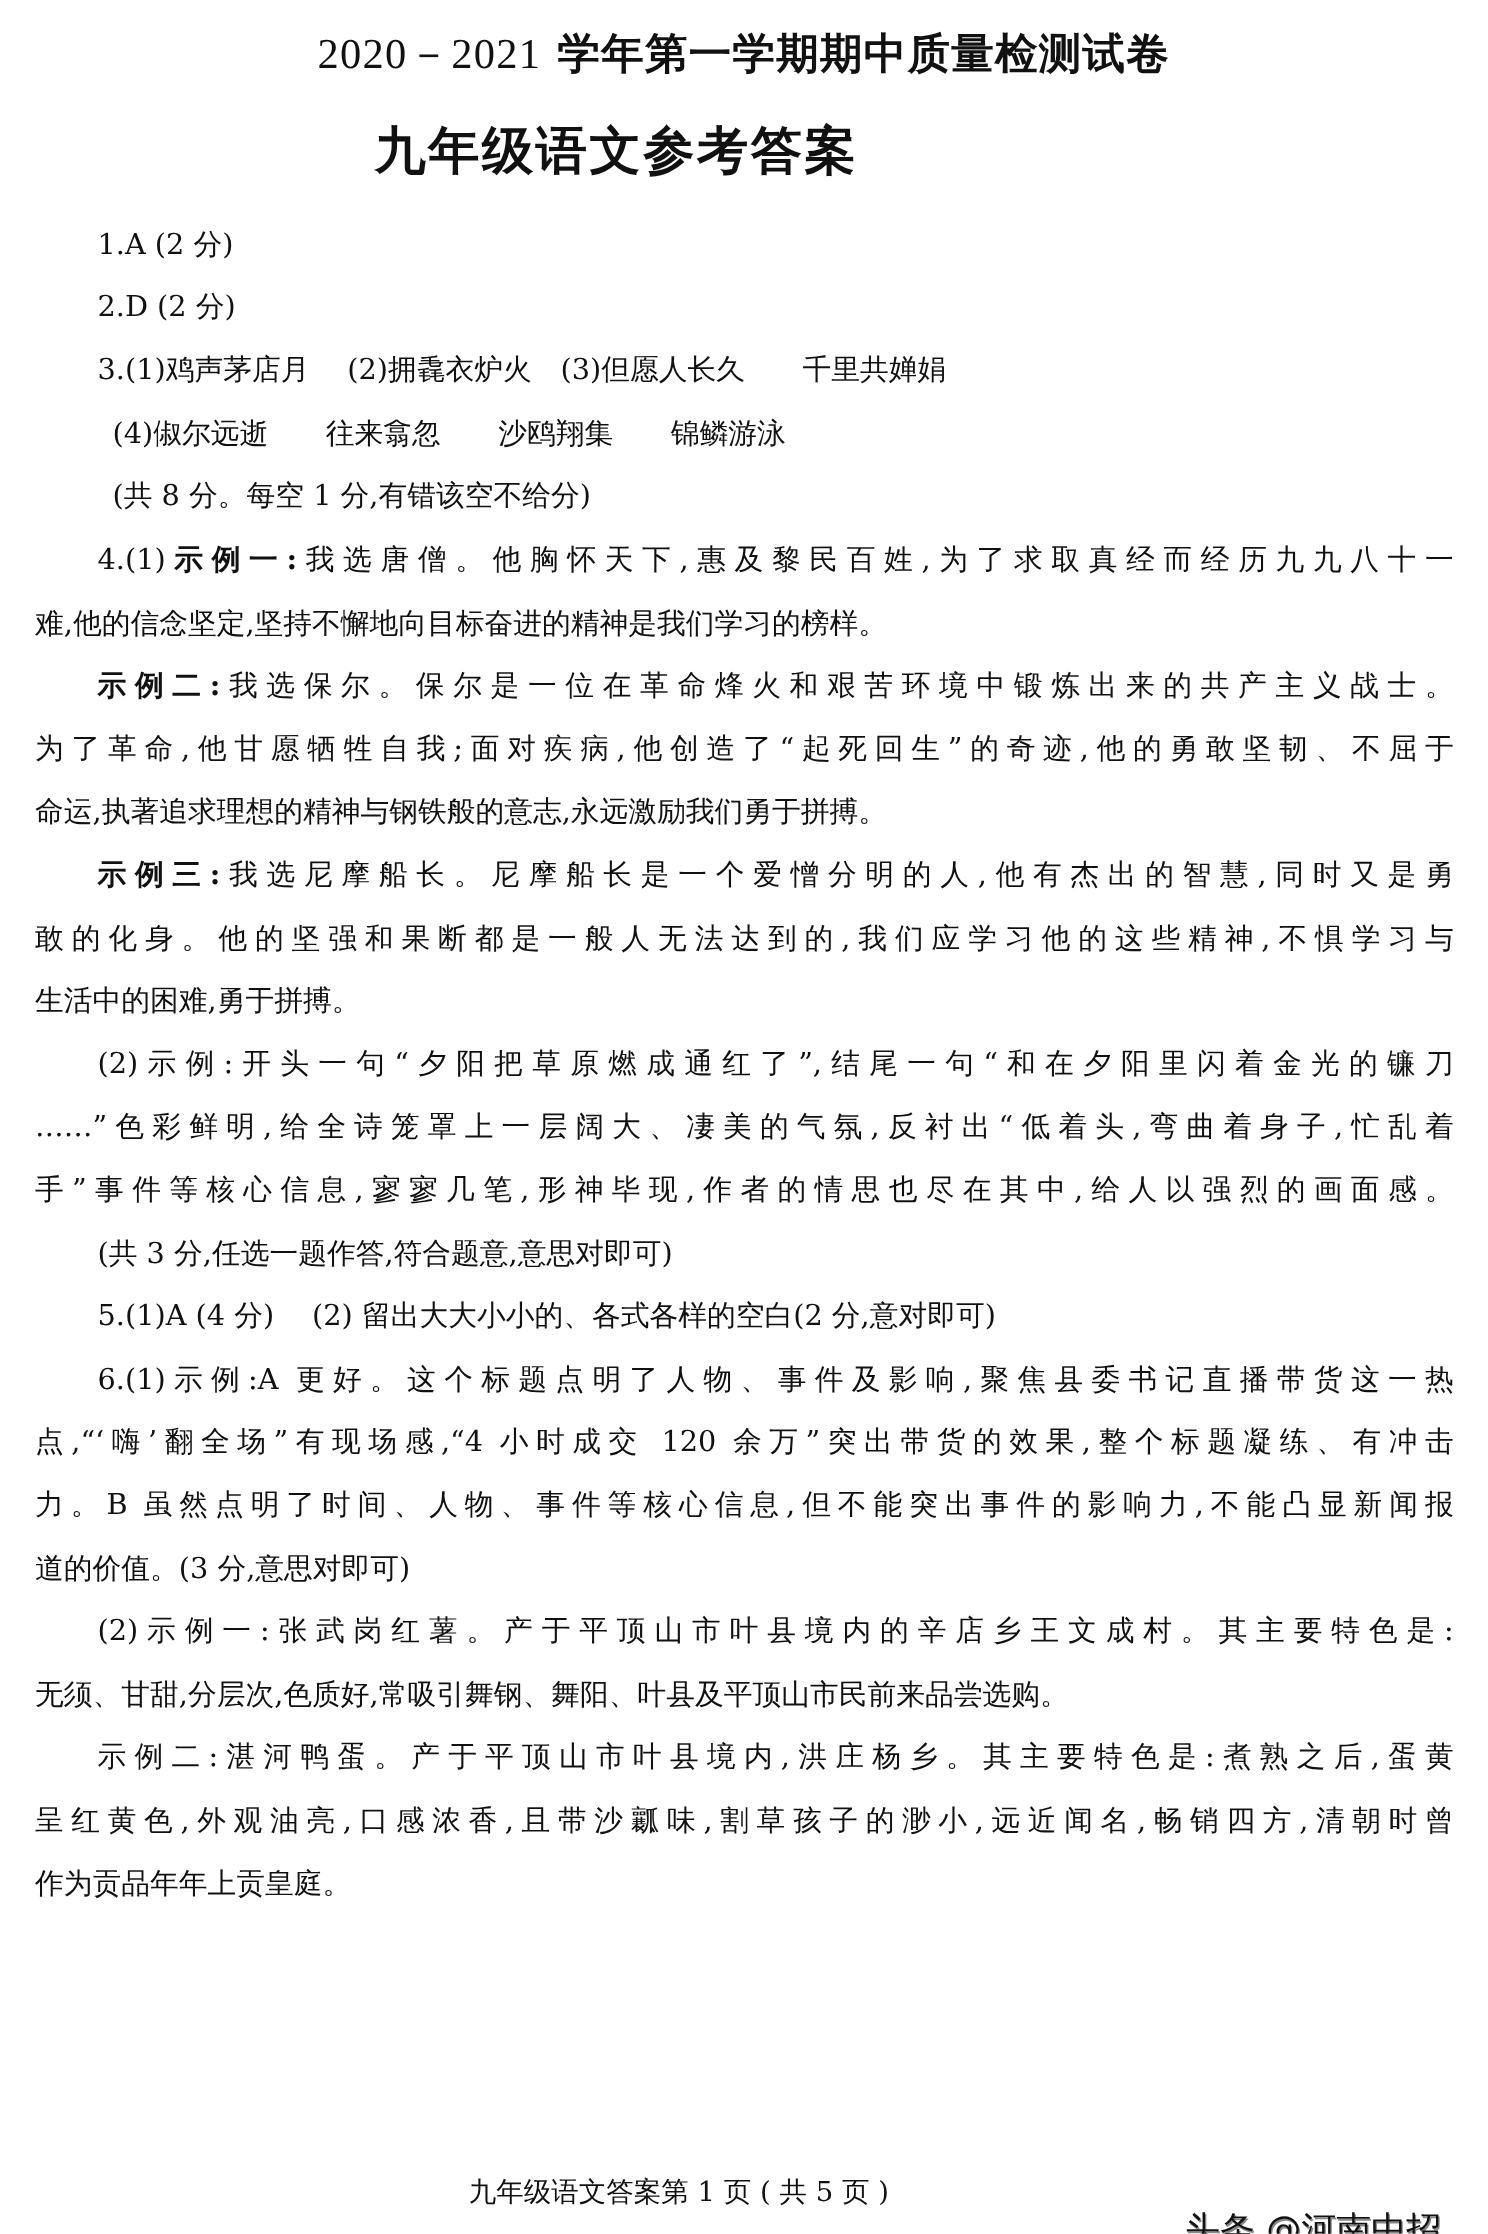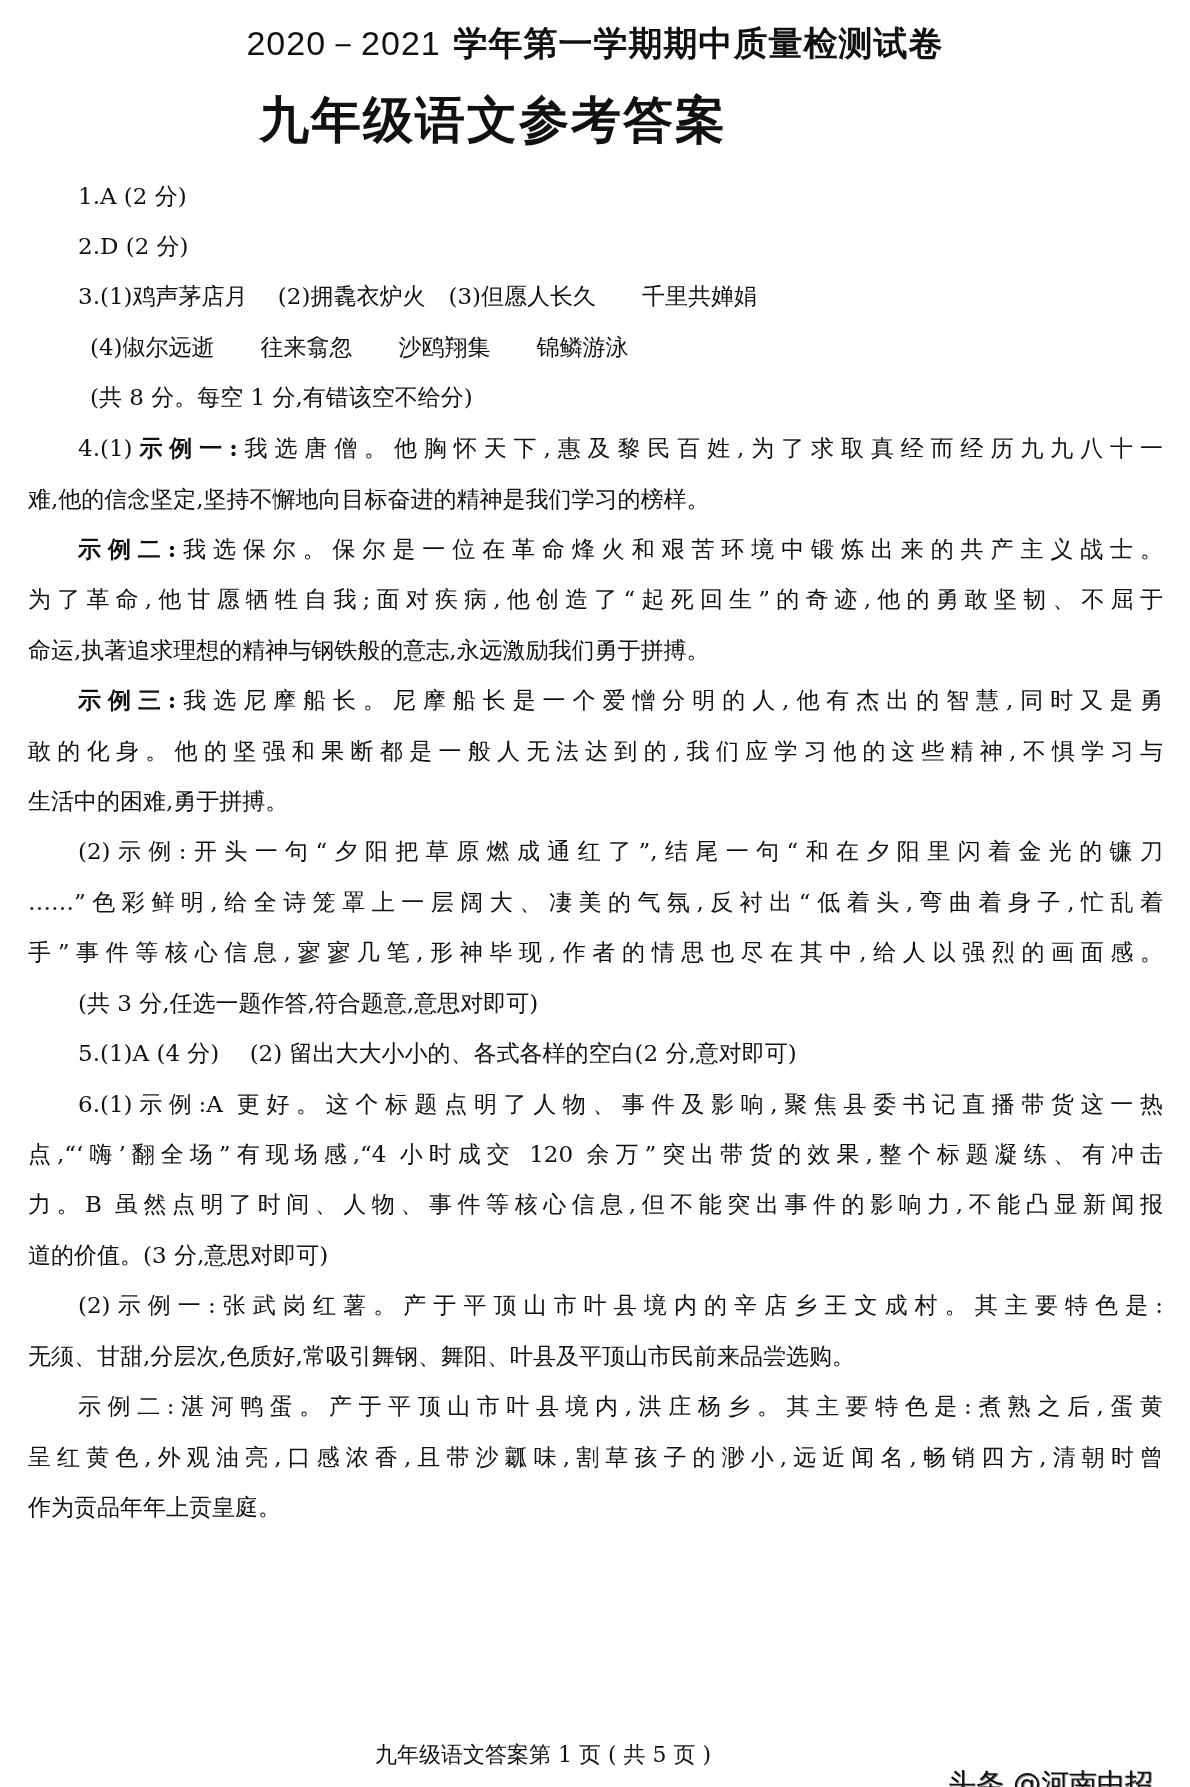--- a/index.html
+++ b/index.html
@@ -5,24 +5,24 @@
     html, body { margin: 0; padding: 0; background: #ffffff; }
     body {
       width: 1190px; height: 1787px; position: relative; overflow: hidden;
       font-family: "DejaVu Serif", "Liberation Serif", serif;
       color: #111;
     }
     .title1 {
       position: absolute; top: 18px; left: 0; width: 1190px; text-align: center;
       font-size: 34px; font-weight: bold; letter-spacing: 1px; line-height: 50px;
     }
-    .title1 .year { font-weight: normal; font-family: Liberation Sans, sans-serif; }
+    .title1 .year { font-weight: normal; font-family: Liberation Serif, serif; }
     .title2 {
       position: absolute; top: 90px; left: 0; width: 986px; text-align: center;
-      font-size: 50px; font-weight: bold; letter-spacing: 2px; line-height: 60px;
+      font-size: 41px; font-weight: bold; letter-spacing: 2px; line-height: 60px;
     }
     .line {
       position: absolute; left: 28px; width: 1135px;
       font-size: 23px; line-height: 36px; white-space: nowrap;
       text-align: justify; text-align-last: justify; margin-top: 15px;
     }
     .line.short { text-align: left; text-align-last: left; }
     .ind1 { left: 78px; width: 1085px; }
     .ind2 { left: 90px; }
     .b { font-weight: bold; }

